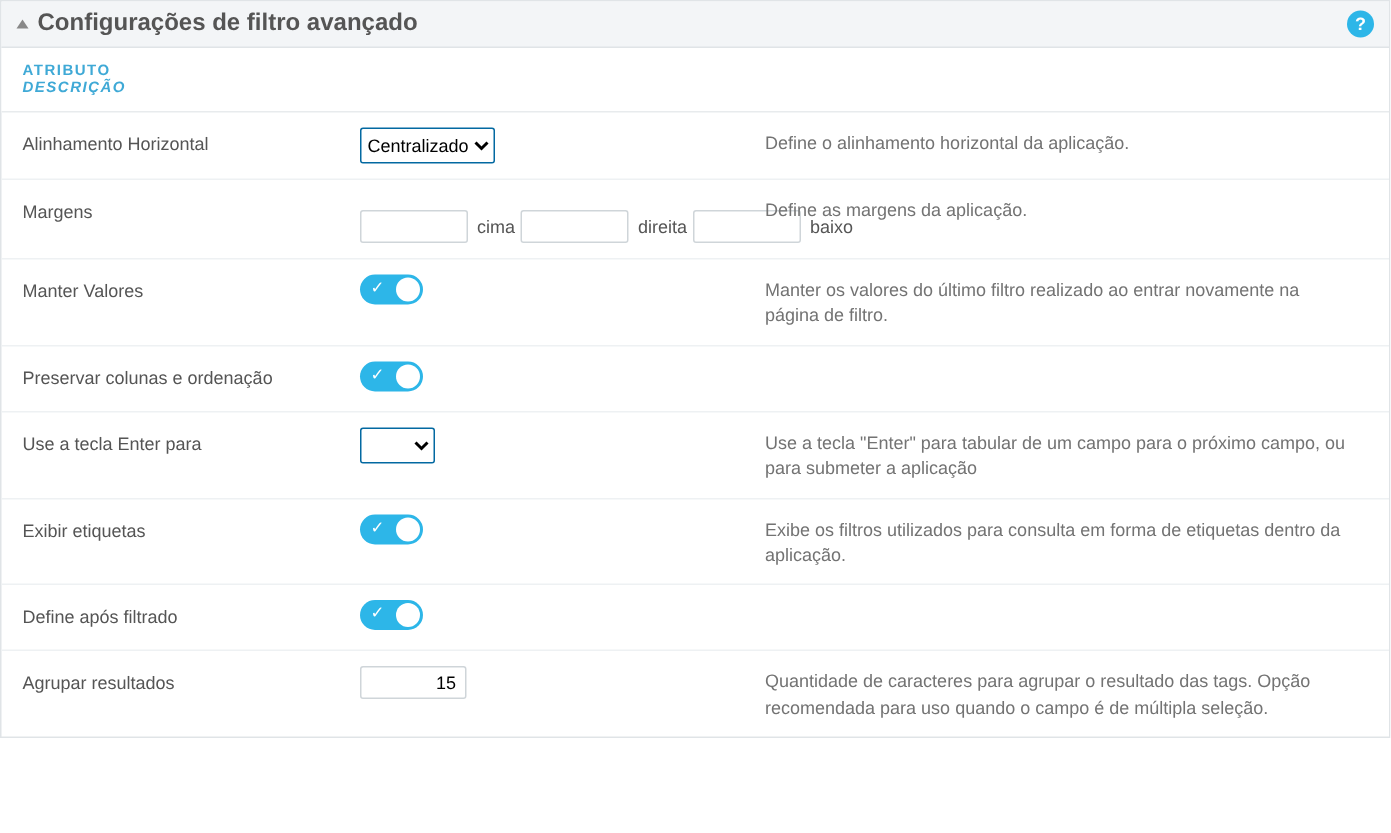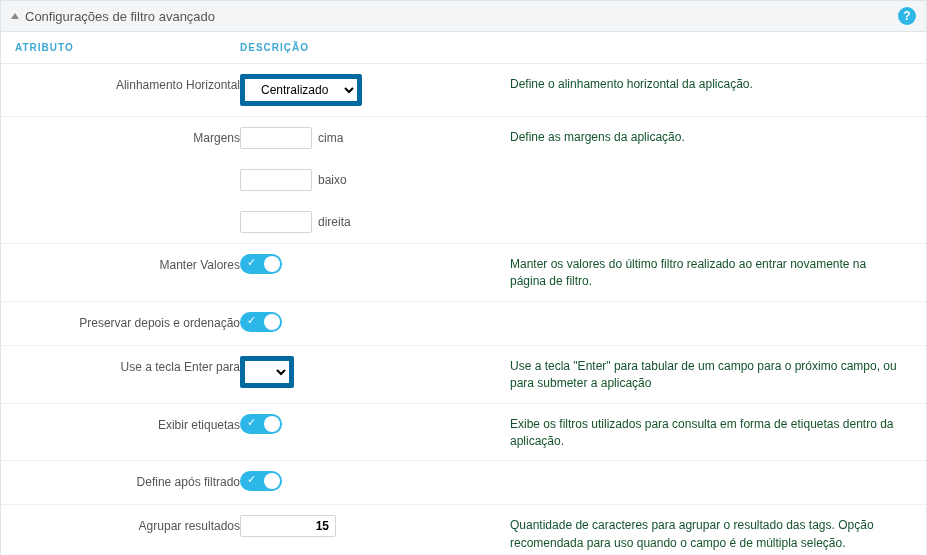--- a/index.html
+++ b/index.html
@@ -9,21 +9,21 @@
 
   .panel-header {
     background: #f3f5f7;
     border-bottom: 1px solid #e0e4e7;
     padding: 6px 10px;
     display: flex;
     align-items: center;
     justify-content: space-between;
   }
   .panel-header-left { display: flex; align-items: center; gap: 6px; }
-  .panel-title { font-weight: normal; color: #555; font-size: 13px; }
+  .panel-title { font-weight: bold; color: #555; font-size: 16px; }
 
   .collapse-icon {
     width: 0; height: 0;
     border-left: 4px solid transparent;
     border-right: 4px solid transparent;
     border-bottom: 6px solid #888;
   }
 
   .help-icon {
     width: 18px; height: 18px; border-radius: 50%;
@@ -31,64 +31,65 @@
     display: flex; align-items: center; justify-content: center;
     font-weight: bold; font-size: 12px;
     cursor: pointer;
   }
 
   .col-headers {
     display: flex;
     padding: 10px 14px;
     border-bottom: 1px solid #e8ebed;
     background: #fff;
+    flex-direction: column;
   }
   .col-headers span {
     color: #3fa9d6;
     font-size: 10px;
     letter-spacing: 1px;
     font-weight: bold;
   }
   .col-attr  { width: 225px; flex-shrink: 0; }
   .col-val   { width: 270px; flex-shrink: 0; }
-  .col-desc  { flex: 1; }
+  .col-desc  { flex: 1; font-style: italic; }
 
   .row {
     display: flex;
     padding: 10px 14px;
     border-bottom: 1px solid #eef1f3;
     align-items: flex-start;
   }
   .row:last-child { border-bottom: none; }
 
-  .attr-label { width: 225px; flex-shrink: 0; color: #555; padding-top: 4px; text-align: right; }
+  .attr-label { width: 225px; flex-shrink: 0; color: #555; padding-top: 4px; }
   .val-cell   { width: 270px; flex-shrink: 0; }
-  .desc-cell  { flex: 1; color: #14532d; line-height: 1.45; padding-top: 2px; padding-right: 8px; }
+  .desc-cell  { flex: 1; color: #737373; line-height: 1.45; padding-top: 2px; padding-right: 8px; }
 
   select {
     font-size: 12px;
-    padding: 3px 12px;
-    border: 5px solid #0369a1;
+    padding: 3px 0;
+    border: 1px solid #0369a1;
     border-radius: 2px;
     background: #fff;
     min-width: 90px;
   }
   select.narrow { min-width: 50px; }
 
   input[type="text"] {
     width: 72px;
     padding: 3px 6px;
     border: 1px solid #cfd5d9;
     border-radius: 2px;
     font-size: 12px;
     text-align: left;
   }
-  input.num { text-align: right; width: 96px; font-weight: bold; }
-
-  .margin-group { display: flex; flex-direction: column; gap: 20px; }
+  input.num { text-align: right; width: 71px; }
+
+  .margin-group { display: flex; flex-direction: row; gap: 4px; margin-top: 10px; }
   .margin-line { display: flex; align-items: center; gap: 6px; }
   .margin-line span { color: #555; }
 
   
   .toggle {
     position: relative;
     width: 42px; height: 20px;
     border-radius: 10px;
     background: #2db6e8;
     cursor: pointer;
@@ -140,41 +141,41 @@
   <div class="row">
     <div class="attr-label">Margens</div>
     <div class="val-cell">
       <div class="margin-group">
         <div class="margin-line">
           <input type="text" style="">
           <span>cima</span>
         </div>
         <div class="margin-line">
           <input type="text" style="">
-          <span>baixo</span>
+          <span>direita</span>
         </div>
         <div class="margin-line">
           <input type="text" style="">
-          <span>direita</span>
+          <span>baixo</span>
         </div>
       </div>
     </div>
     <div class="desc-cell">Define as margens da aplicação.</div>
   </div>
 
   <div class="row">
     <div class="attr-label">Manter Valores</div>
     <div class="val-cell">
       <span class="toggle"></span>
     </div>
     <div class="desc-cell">Manter os valores do último filtro realizado ao entrar novamente na página de filtro.</div>
   </div>
 
   <div class="row">
-    <div class="attr-label">Preservar depois e ordenação</div>
+    <div class="attr-label">Preservar colunas e ordenação</div>
     <div class="val-cell">
       <span class="toggle"></span>
     </div>
   </div>
 
   <div class="row">
     <div class="attr-label">Use a tecla Enter para</div>
     <div class="val-cell">
       <select class="narrow">
         <option></option>

